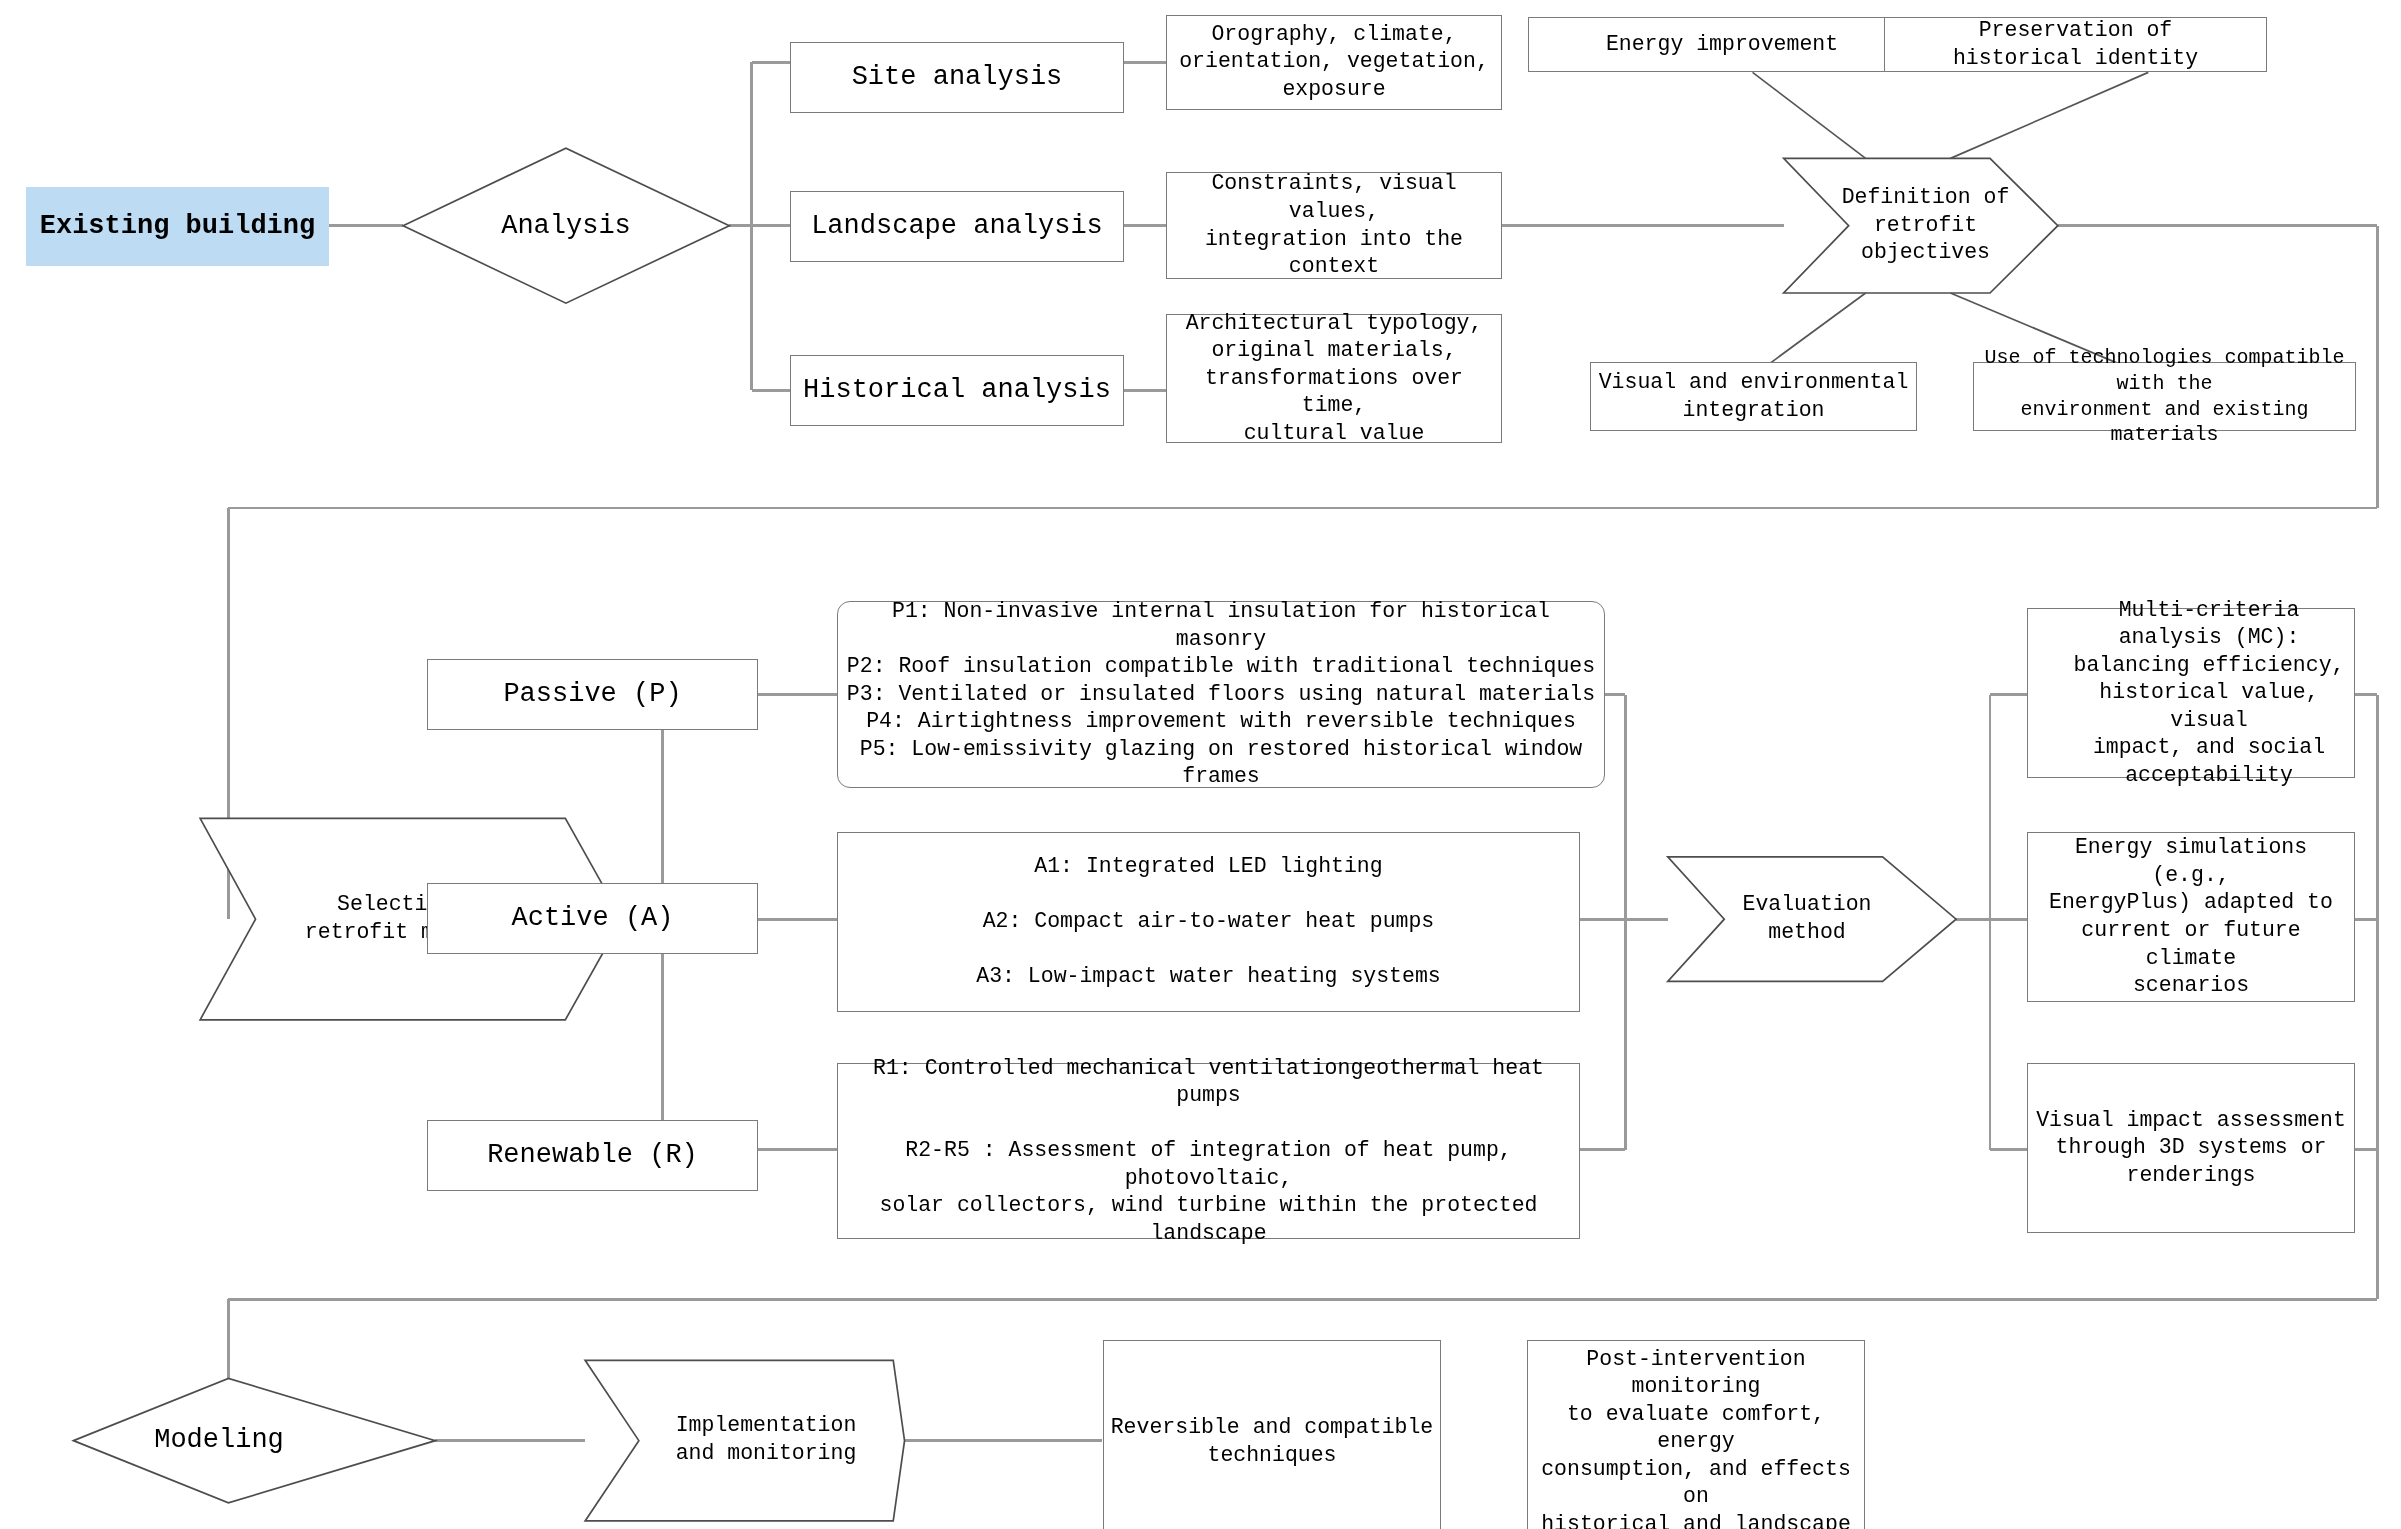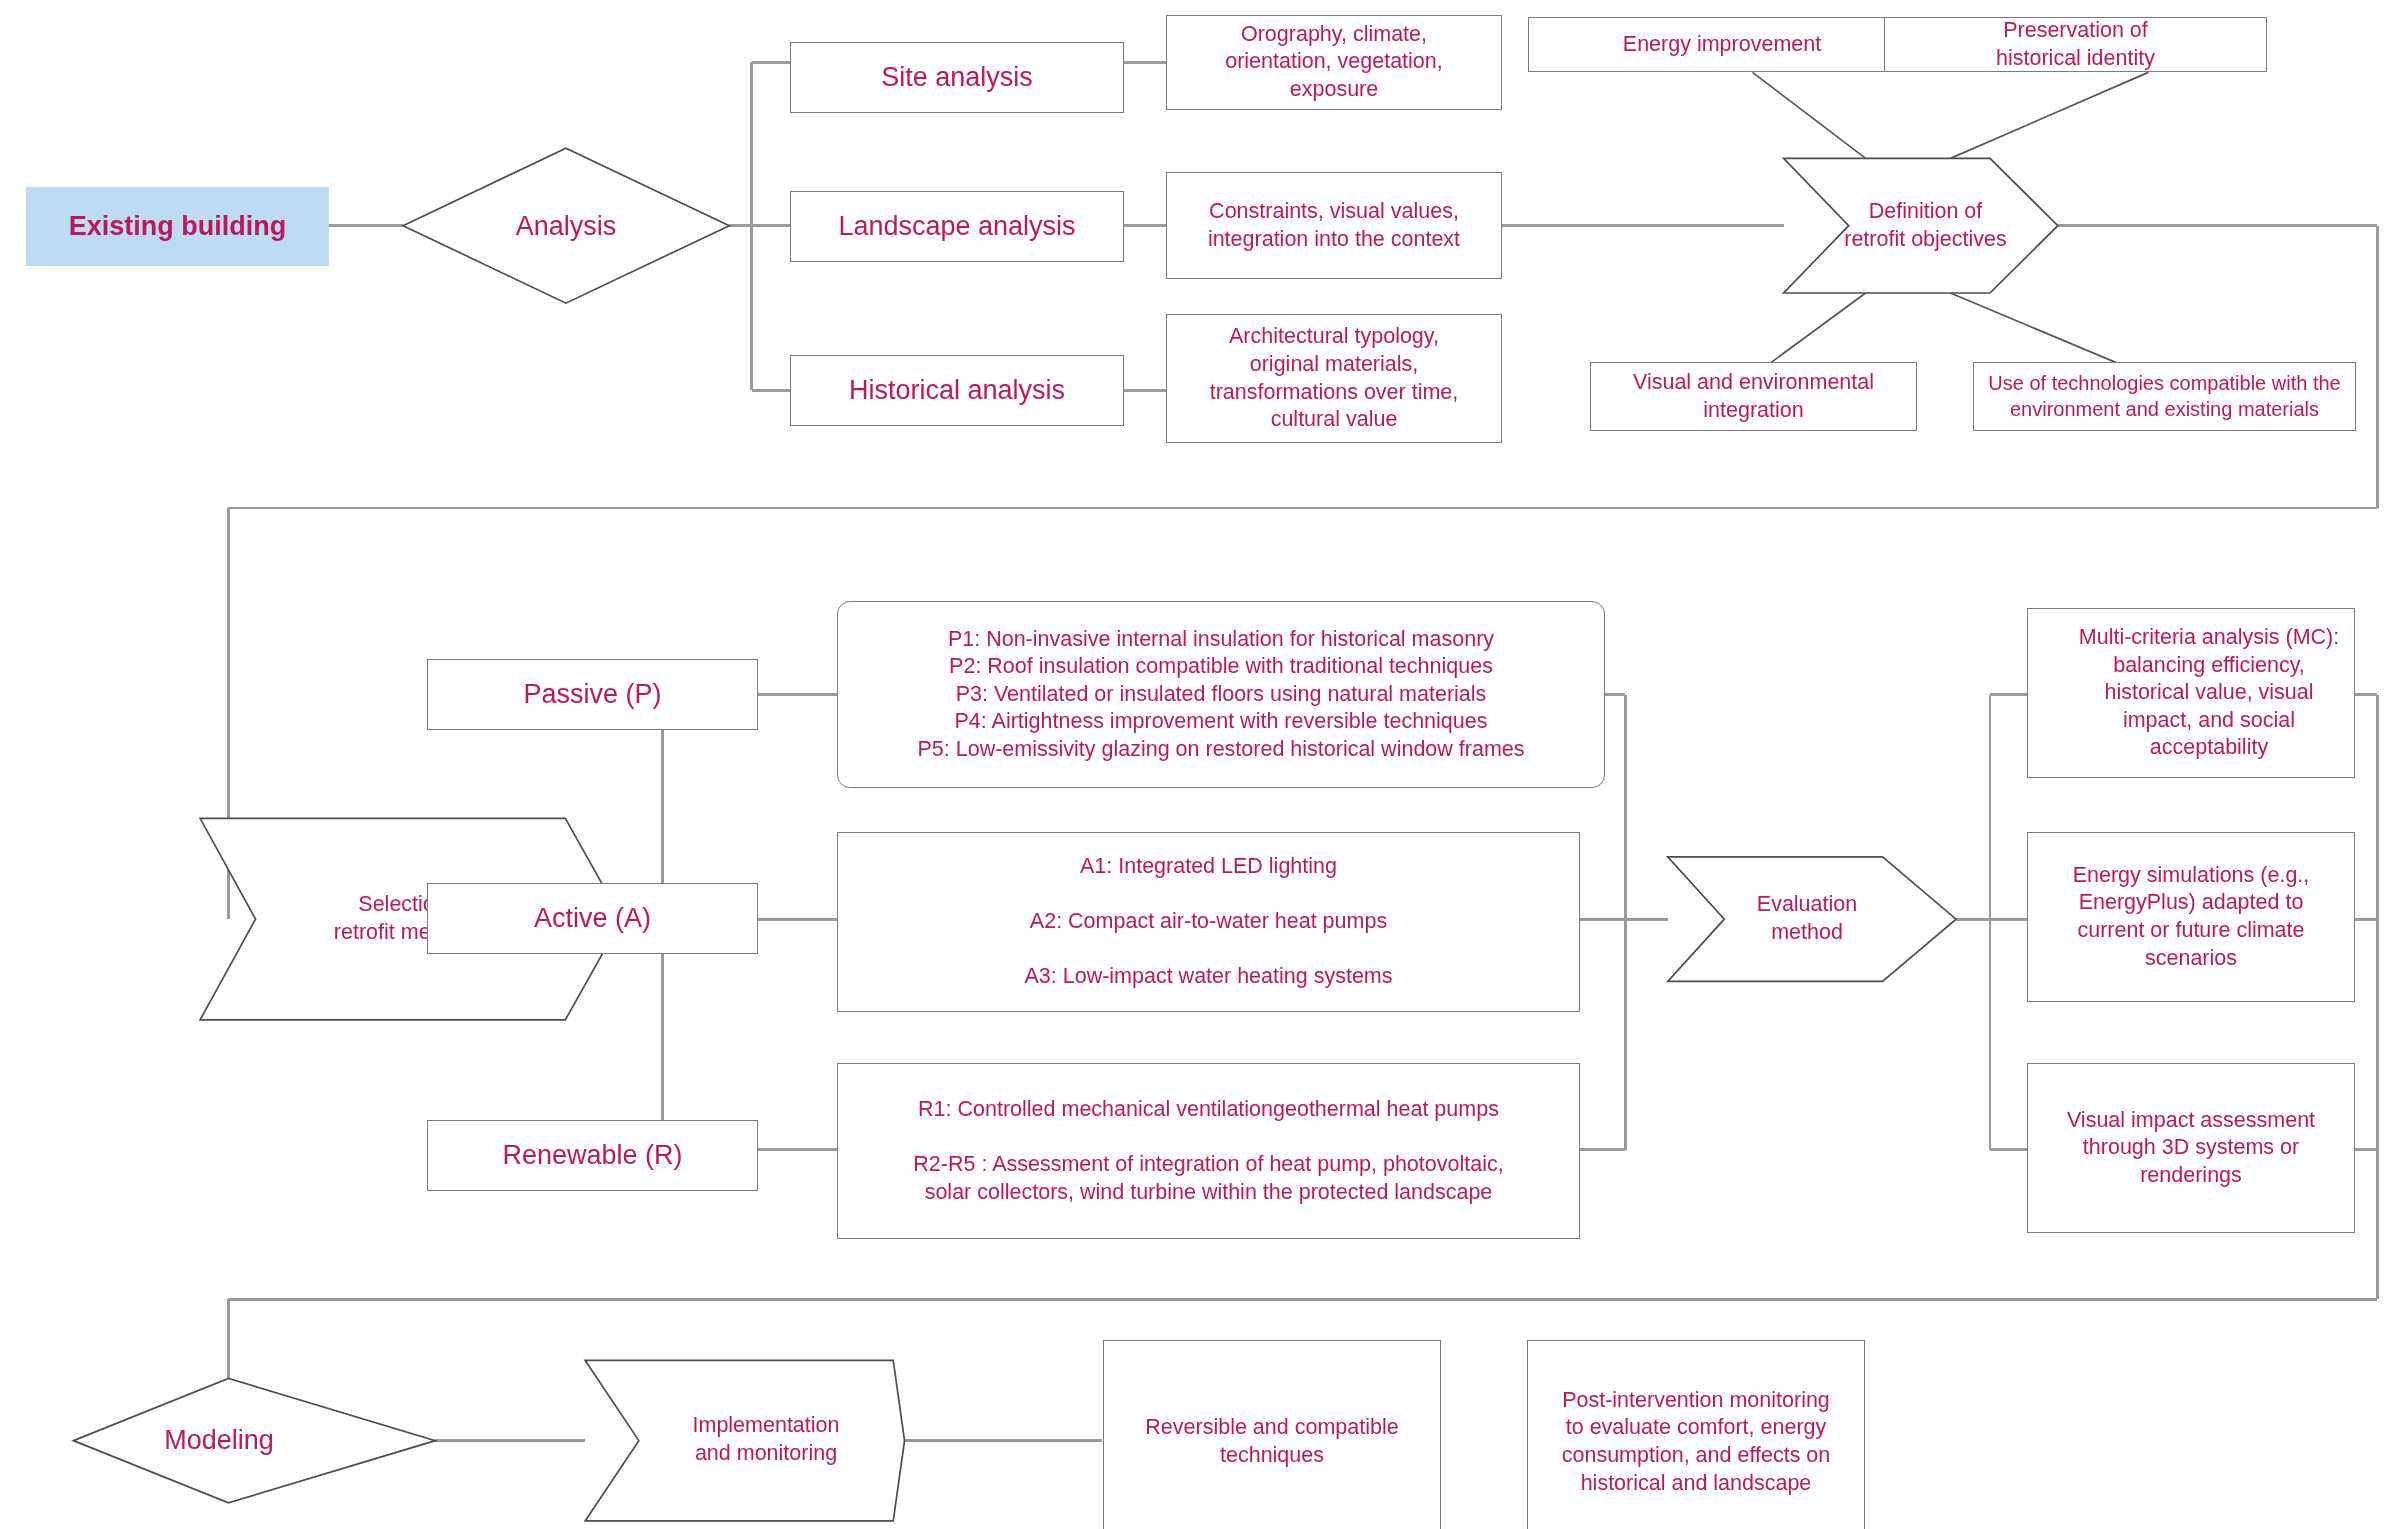--- a/index.html
+++ b/index.html
@@ -7,22 +7,22 @@
     position:relative;
     width:2401px;
     height:1530px;
     background:#ffffff;
     font-family:"Liberation Serif", serif;
     overflow:hidden;
   }
   svg.layer{position:absolute;left:0;top:0;width:2401px;height:1530px;}
   .node{position:absolute;display:flex;align-items:center;justify-content:center;text-align:center;box-sizing:border-box;}
   .node .txt{
-    font-family:Liberation Sans, sans-serif;
-    color:#be185d;
+    font-family:Liberation Mono, monospace;
+    color:#000000;
     line-height:1.28;
     padding:0 5.7px;
     white-space:pre-line;
   }
   .rectbox{
     border:1.7px solid #7b7b7b;
     background:#ffffff;
   }
   .bluebox{
     border:0;

